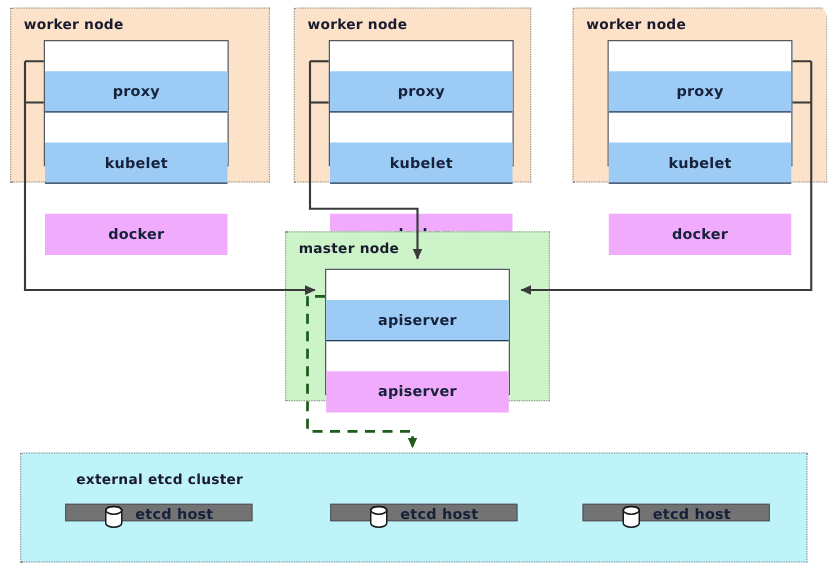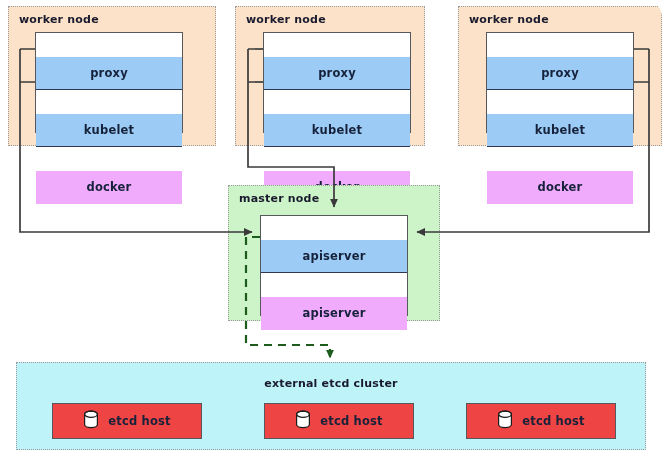--- a/index.html
+++ b/index.html
@@ -31,21 +31,21 @@
     position: absolute;
     font-size: 11px;
     font-weight: bold;
     color: #1a1a2e;
     letter-spacing: .2px;
     white-space: nowrap;
   }
   .group-title.left-title { left: 10px; top: 6px; }
   .group-title.center-title {
     left: 0; right: 0; top: 14px;
-    text-align: center;
+    padding-left: 44px;
   }
 
   
   .stack {
     position: absolute;
     box-sizing: border-box;
     border: 1px solid #55595e;
     background: #ffffff;
   }
   .cell {
@@ -61,25 +61,25 @@
     margin-top: 24px;
   }
   .cell:last-child { border-bottom: none; }
   .cell.mid   { background: #9cccf6; }
   .cell.light { background: #f0abfc; }
 
   
   .etcd-host {
     position: absolute;
     box-sizing: border-box;
-    height: 36px;
-    background: #ef4444;
+    height: 14px;
+    background: #737373;
     border: 1px solid #55595e;
     display: flex;
-    align-items: center;
+    align-items: flex-start;
     justify-content: center;
     gap: 9px;
   }
   .etcd-host .label {
     font-size: 11.5px;
     font-weight: bold;
     color: #16213a;
     letter-spacing: .2px;
   }
   .db-icon { display: block; }

